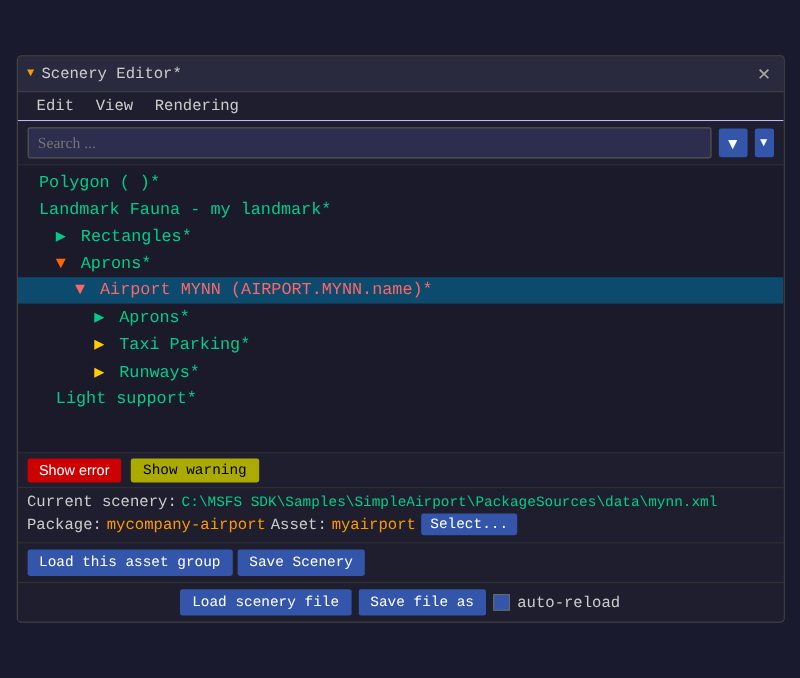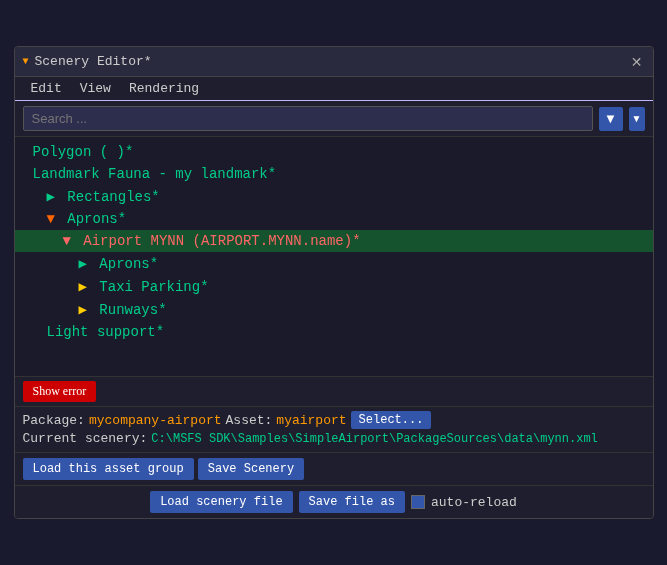--- a/index.html
+++ b/index.html
@@ -70,21 +70,21 @@
       padding: 5px 8px;
       gap: 6px;
       border-bottom: 1px solid #333;
     }
     .search-input {
       flex: 1;
       background: #2d2d4e;
       border: 1px solid #555;
       color: #aaa;
       padding: 4px 8px;
-      font-family: Liberation Sans, sans-serif;
+      font-family: Liberation Serif, serif;
       font-size: 13px;
       border-radius: 2px;
       outline: none;
     }
     .filter-btn {
       background: #3355aa;
       border: none;
       border-radius: 2px;
       width: 24px;
       height: 24px;
@@ -121,42 +121,42 @@
       padding: 3px 18px;
       color: #00cc88;
       font-size: 14px;
       cursor: default;
       white-space: nowrap;
     }
     .tree-item.indent1 { padding-left: 32px; }
     .tree-item.indent2 { padding-left: 48px; }
     .tree-item.indent3 { padding-left: 64px; }
     .tree-item.selected {
-      background: #14532d;
+      background: #0c4a6e;
       color: #ff6666;
     }
     .tree-item .arrow { margin-right: 4px; }
     .arrow-right { color: #00cc88; }
     .arrow-right-yellow { color: #ffcc00; }
     .arrow-down-orange { color: #ff6600; }
     .status-bar {
       background: #1e1e2e;
       display: flex;
       gap: 8px;
       padding: 4px 8px;
       border-bottom: 1px solid #333;
     }
     .btn-error {
       background: #cc0000;
       color: white;
       border: none;
       padding: 3px 10px;
       border-radius: 2px;
       cursor: pointer;
-      font-family: Liberation Serif, serif;
+      font-family: Liberation Sans, sans-serif;
       font-size: 12px;
     }
     .btn-warning {
       background: #aaaa00;
       color: #000;
       border: none;
       padding: 3px 10px;
       border-radius: 2px;
       cursor: pointer;
       font-family: 'Courier New', Courier, monospace;
@@ -302,34 +302,35 @@
     </div>
 
     <div class="tree-item indent1">
       <span>Light support*</span>
     </div>
 
   </div>
 
   <div class="status-bar">
     <button class="btn-error">Show error</button>
+    <button class="btn-warning">Show warning</button>
   </div>
 
   <div class="info-bar">
+    <div class="info-line">
+      <span class="label-text">Current scenery:</span>
+      <span class="current-scenery">C:\MSFS SDK\Samples\SimpleAirport\PackageSources\data\mynn.xml</span>
+    </div>
     <div class="info-line">
       <span class="label-text">Package:</span>
       <span class="value-orange">mycompany-airport</span>
       <span class="label-text">Asset:</span>
       <span class="value-orange">myairport</span>
       <button class="btn-select">Select...</button>
     </div>
-    <div class="info-line">
-      <span class="label-text">Current scenery:</span>
-      <span class="current-scenery">C:\MSFS SDK\Samples\SimpleAirport\PackageSources\data\mynn.xml</span>
-    </div>
   </div>
 
   <div class="btn-bar">
     <button class="btn-load">Load this asset group</button>
     <button class="btn-save">Save Scenery</button>
   </div>
 
   <div class="btn-bar2">
     <button class="btn-load">Load scenery file</button>
     <button class="btn-save">Save file as</button>

